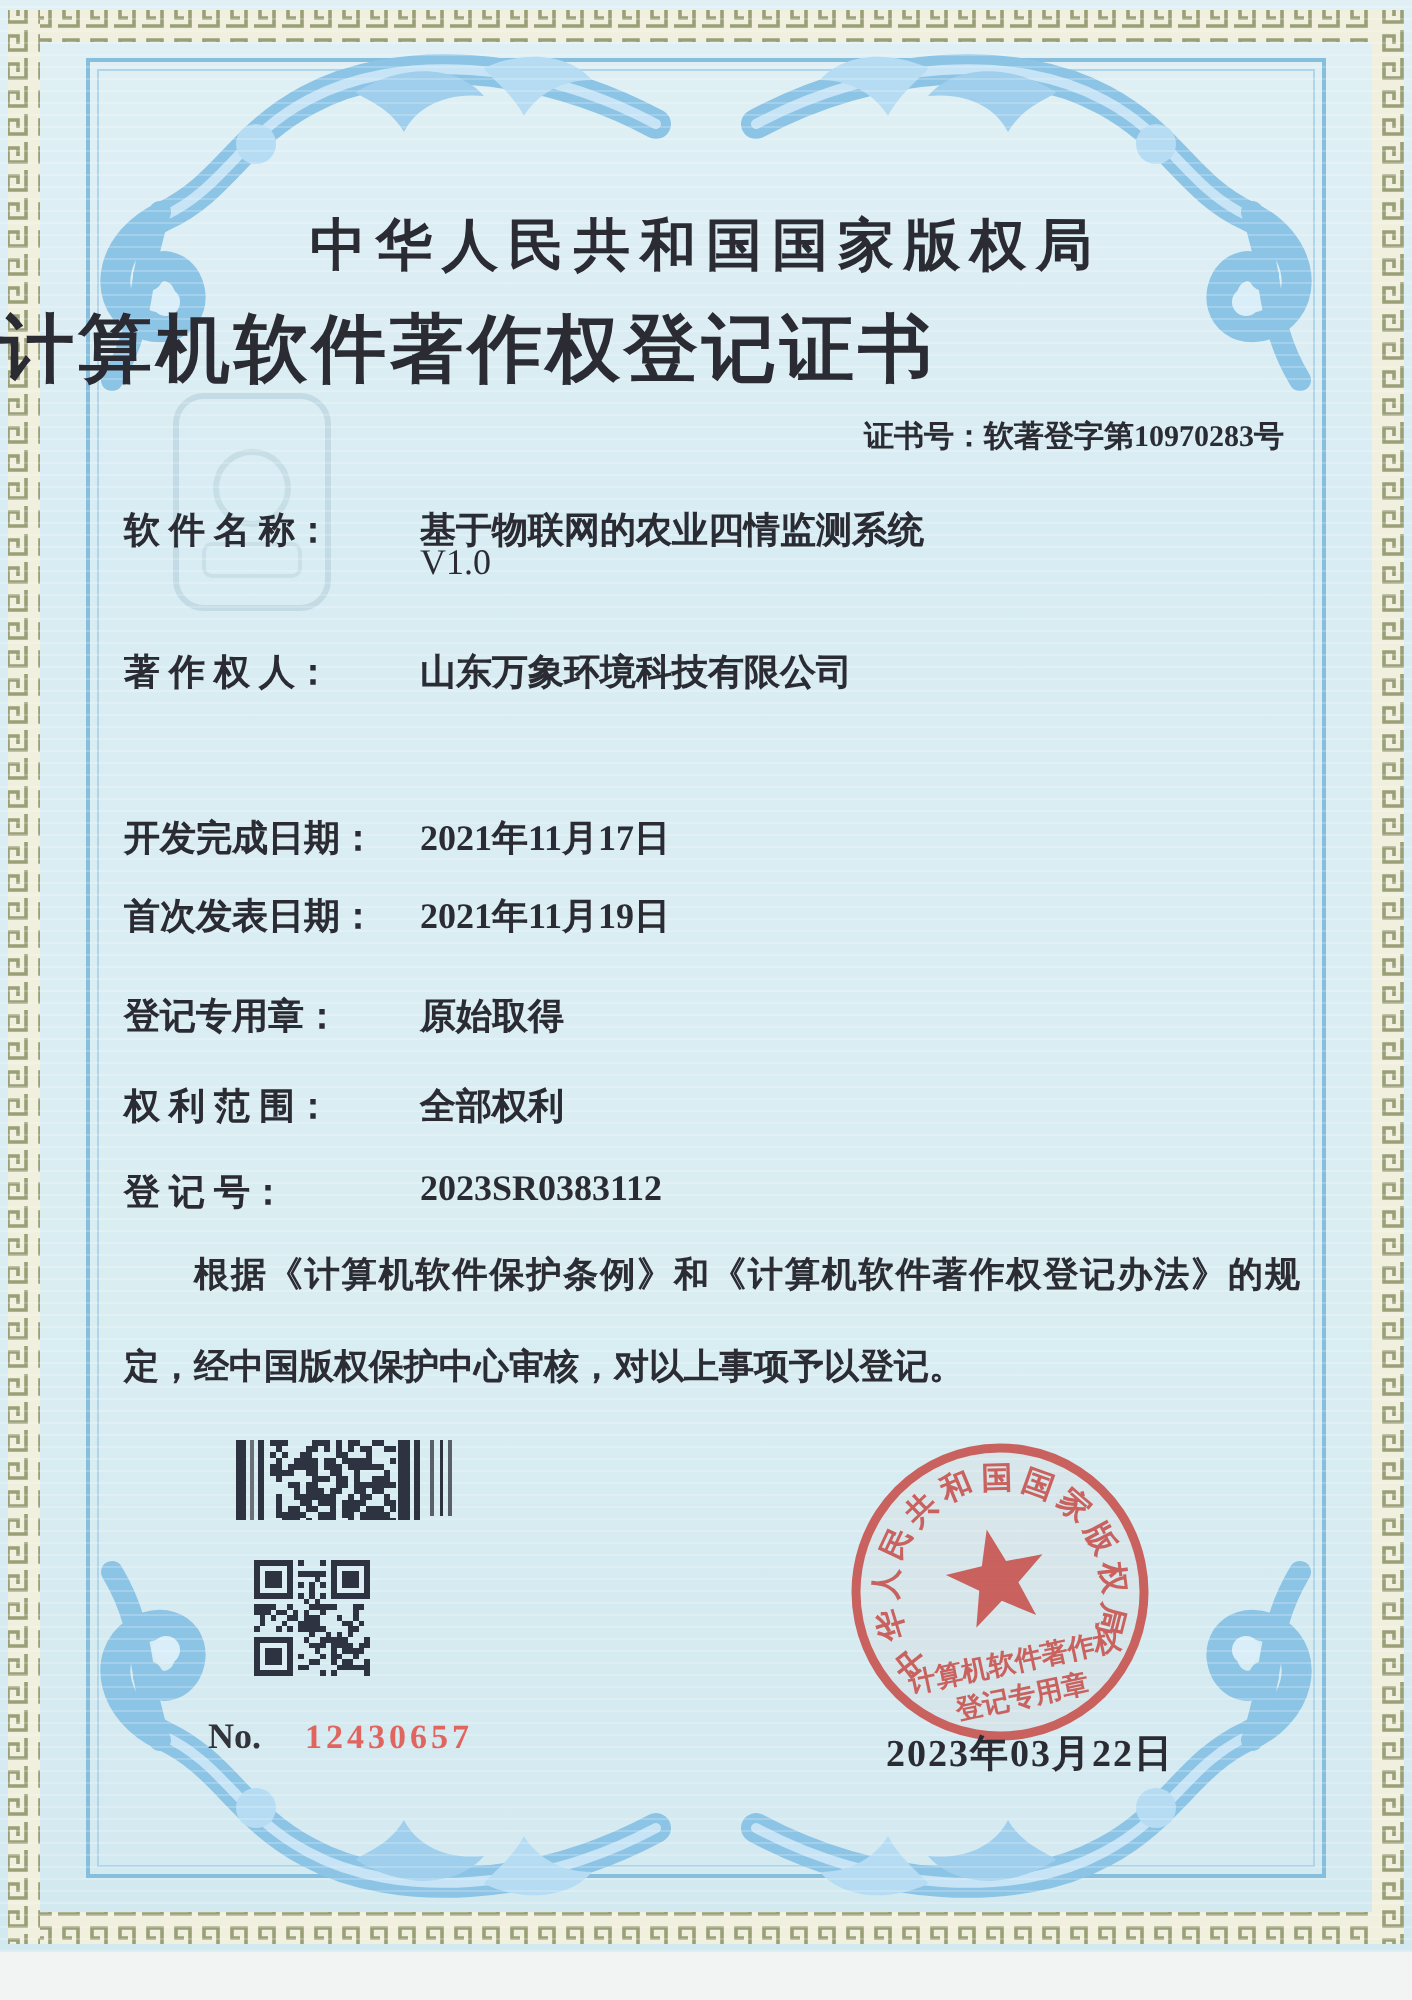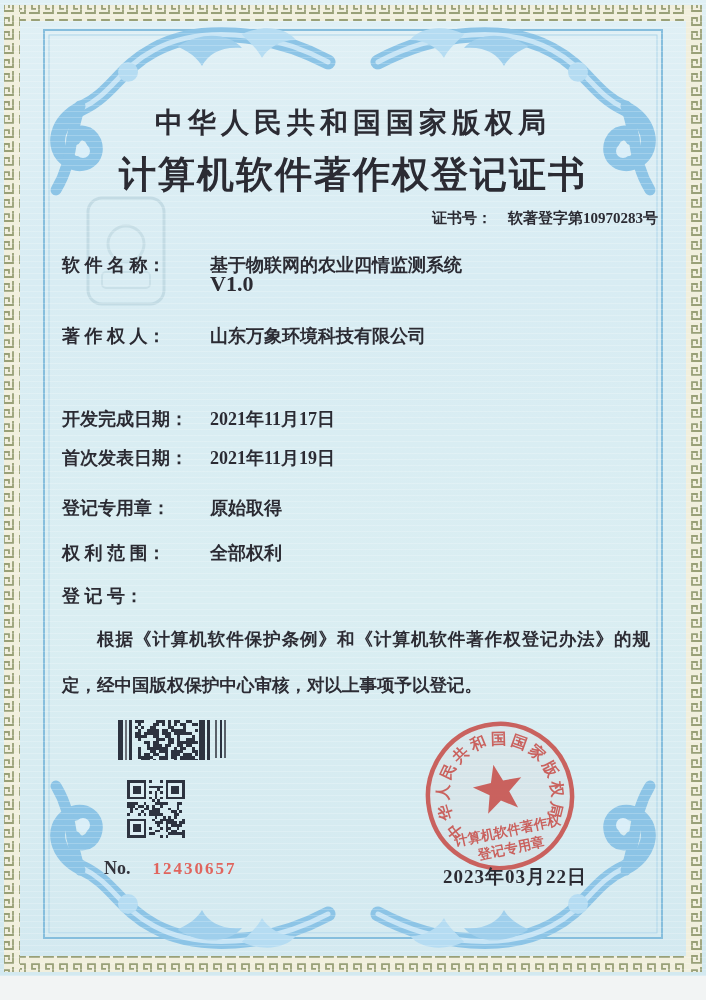--- a/index.html
+++ b/index.html
@@ -5,28 +5,28 @@
   html,body{margin:0;padding:0;background:#eef0f0;}
   #page{position:relative;width:706px;height:1000px;background:#fbfcfc;overflow:hidden;
         font-family:"Liberation Serif","DejaVu Serif",serif;}
   #cert{position:absolute;left:0;top:0;width:706px;height:976px;
         background:linear-gradient(180deg,#e0f0f5 0%,#d8ecf3 28%,#daeef2 62%,#d3e9f0 100%);}
   #cert .texture{position:absolute;inset:0;pointer-events:none;
         background:repeating-linear-gradient(0deg,rgba(255,255,255,.20) 0 1px,rgba(0,0,0,0) 1px 6px);}
   svg.layer{position:absolute;left:0;top:0;}
   .txt{position:absolute;color:#2b2b33;white-space:nowrap;}
   #authority{left:0;top:104px;width:706px;text-align:center;font-size:28px;font-weight:700;letter-spacing:5px;}
-  #cert-title{left:0;top:150px;width:706px;text-align:center;font-size:37px;font-weight:800;letter-spacing:2px;}
-  #certno{left:432px;top:209px;display:flex;gap:16px;font-size:15px;font-weight:700;}
+  #cert-title{left:0;top:150px;width:706px;font-size:37px;font-weight:800;letter-spacing:2px;}
+  #certno{left:432px;top:209px;display:flex;gap:0;font-size:15px;font-weight:700;}
   .row{position:absolute;left:62px;display:flex;font-size:18px;font-weight:700;color:#2b2b33;}
   .flabel{display:inline-block;width:148px;}
   .fvalue{display:inline-block;}
-  .fvalue2{position:absolute;left:210px;font-size:22px;font-weight:700;color:#2b2b33;}
+  .fvalue2{position:absolute;left:210px;font-size:18px;font-weight:400;color:#2b2b33;}
   #statement{position:absolute;left:62px;top:616px;width:588px;font-size:17.5px;line-height:46px;
-             font-weight:600;color:#2c2c34;text-indent:2em;text-align:justify;white-space:normal;}
+             font-weight:600;color:#2c2c34;text-indent:2em;text-align:justify;white-space:normal;font-family:Liberation Mono, monospace;}
   #barcode-box{position:absolute;left:118px;top:720px;}
   #qr-box{position:absolute;left:127px;top:780px;}
   #seal-box{position:absolute;left:418px;top:714px;width:164px;height:164px;opacity:.88;}
   #issue-date{left:443px;top:864px;font-size:19px;font-weight:700;letter-spacing:1px;}
   #no-row{position:absolute;left:104px;top:858px;display:flex;gap:22px;align-items:baseline;}
   #no-label{font-size:18px;font-weight:700;color:#33333b;}
   #no-value{font-size:17px;font-weight:700;letter-spacing:2px;}
   #bottom-strip{position:absolute;left:0;top:976px;width:706px;height:24px;background:#f2f4f4;}
 </style>
 </head>
@@ -107,20 +107,21 @@
     <div class="row" style="top:496px">
       <span class="flabel">登记专用章：</span>
       <span class="fvalue">原始取得</span>
     </div>
     <div class="row" style="top:541px">
       <span class="flabel">权 利 范 围：</span>
       <span class="fvalue">全部权利</span>
     </div>
     <div class="row" style="top:584px">
       <span class="flabel">登  记  号：</span>
+      <span class="fvalue">2023SR0383112</span>
     </div>
 
     <div id="statement">根据《计算机软件保护条例》和《计算机软件著作权登记办法》的规定，经中国版权保护中心审核，对以上事项予以登记。</div>
 
     <div id="barcode-box">
       <svg id="barcode-svg" width="115" height="40" viewBox="0 0 115 40" shape-rendering="crispEdges">
           <rect x="0" y="0" width="5" height="40" fill="#2d3340"></rect>
           <rect x="7" y="0" width="2" height="40" fill="#6a7078"></rect>
           <rect x="11" y="0" width="3" height="40" fill="#2d3340"></rect>
           <rect x="17" y="0" width="3" height="3" fill="#2d3340"></rect>

